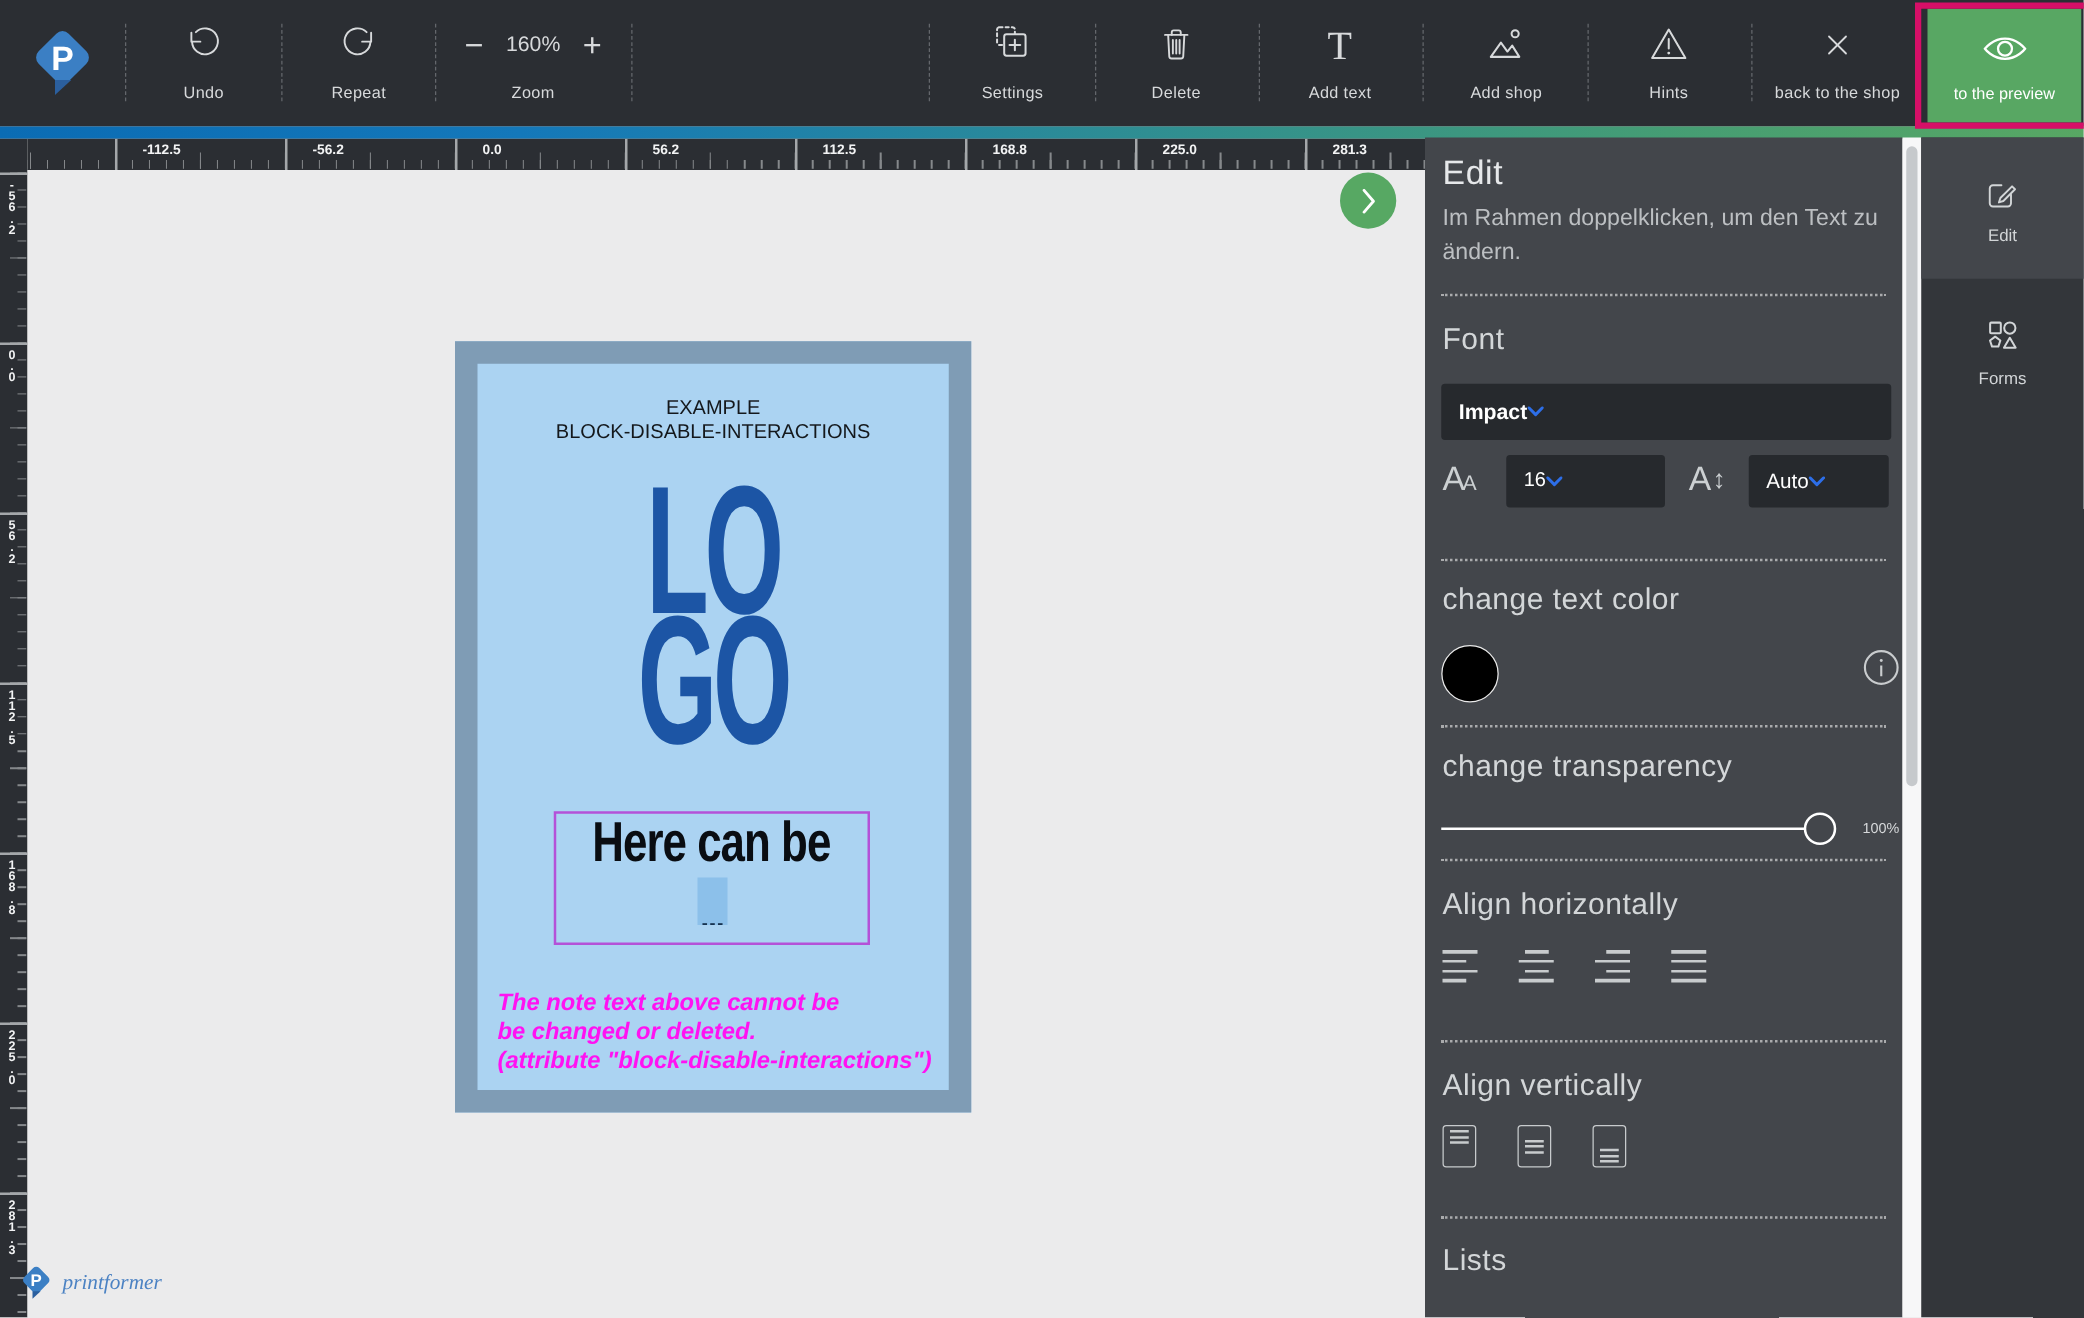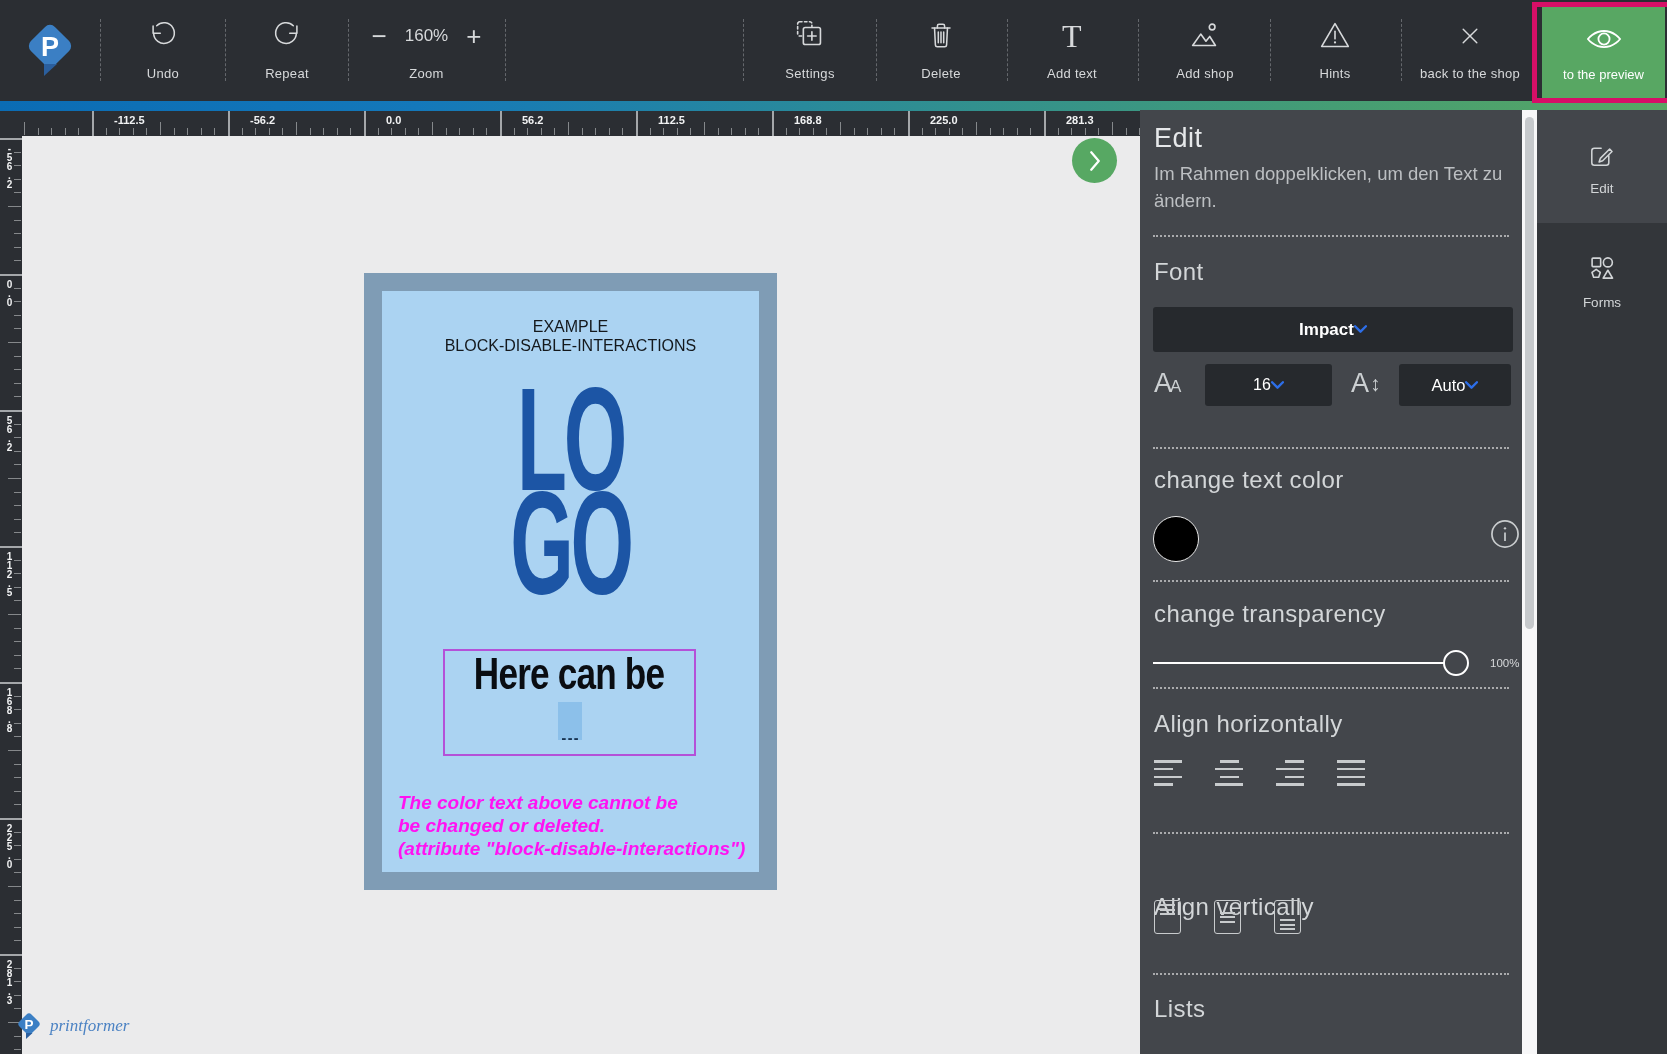--- a/index.html
+++ b/index.html
@@ -75,21 +75,21 @@
   .footer-brand { position:absolute; left:16px; top:1011px; display:flex; align-items:center; gap:8px; z-index:5; }
   .footer-brand .txt { font-family:"Liberation Serif", serif; font-size:17px; color:#4b82c3;font-style:italic; }
 
   
   .panel { position:absolute; left:1140px; top:110px; width:382px; height:944px; background:#43464b; color:#d6d8da; z-index:5; }
   .panel .divider { position:absolute; left:13px; width:356px; border-top:2px dotted rgba(255,255,255,.55); }
   .panel-h1 { position:absolute; left:14px; top:13px; font-size:27px; font-weight:400; color:#e6e8ea; letter-spacing:.5px; }
   .panel-desc { position:absolute; left:14px; top:50px; width:352px; font-size:18.5px; line-height:27px; color:#bcbfc2; }
   .panel-h2 { position:absolute; left:14px; font-size:24px; font-weight:400; color:#d3d6d8; letter-spacing:.4px; }
   .dd { position:absolute; background:#26292d; border-radius:3px; display:flex; align-items:center;
-        justify-content:center; padding:0 14px; color:#fff; cursor:pointer; }
+        justify-content:flex-start; padding:0 14px; color:#fff; cursor:pointer; }
   .dd-font { left:13px; top:197px; width:360px; height:45px; font-weight:bold; font-size:17px; }
   .dd-size { left:65px; top:254px; width:127px; height:42px; font-size:16px; }
   .dd-auto { left:259px; top:254px; width:112px; height:42px; font-size:16.5px; }
   .glyph-icon { position:absolute; color:#ccd0d2; display:flex; align-items:baseline; }
   .gi-big { font-size:27px; font-weight:400; }
   .gi-small { font-size:17px; font-weight:400; margin-left:-2px; }
   .gi-arrow { font-size:21px; margin-left:1px; align-self:center; }
   .swatch { position:absolute; left:13px; top:406px; width:46px; height:46px; border-radius:50%;
             background:#000; border:1.5px solid #e9e9e9; cursor:pointer; }
   .info-ic { position:absolute; left:350px; top:409px; cursor:pointer; }
@@ -301,21 +301,21 @@
       <div>LO</div>
       <div>GO</div>
     </div>
     <div class="text-frame">
       <div class="frame-text">Here can be</div>
       <div class="overflow-box">
         <span class="overflow-dots">...</span>
       </div>
     </div>
     <div class="poster-note">
-      <div>The color text above cannot be</div>
+      <div>The note text above cannot be</div>
       <div>be changed or deleted.</div>
       <div>(attribute "block-disable-interactions")</div>
     </div>
   </div>
 
 </div>
 
 <div class="canvas-toggle">
   <svg width="16" height="20" viewBox="0 0 10 16">
     <polyline points="2 1 8 8 2 15" fill="none" stroke="#fff" stroke-width="1.8" stroke-linecap="round" stroke-linejoin="round"></polyline>
@@ -409,21 +409,21 @@
       </div>
     <div class="ah left">
         <i style="width:28px"></i>
         <i style="width:28px"></i>
         <i style="width:28px"></i>
         <i style="width:28px"></i>
       </div>
   </div>
   <div class="divider" style="top:722px"></div>
 
-  <div class="panel-h2" style="top:783px">Align vertically</div>
+  <div class="panel-h2" style="top:745px">Align vertically</div>
   <div class="align-row" style="top:790px">
     <div class="av">
         <i></i>
         <i></i>
         <i></i>
       </div>
     <div class="av mid">
         <i></i>
         <i></i>
         <i></i>

